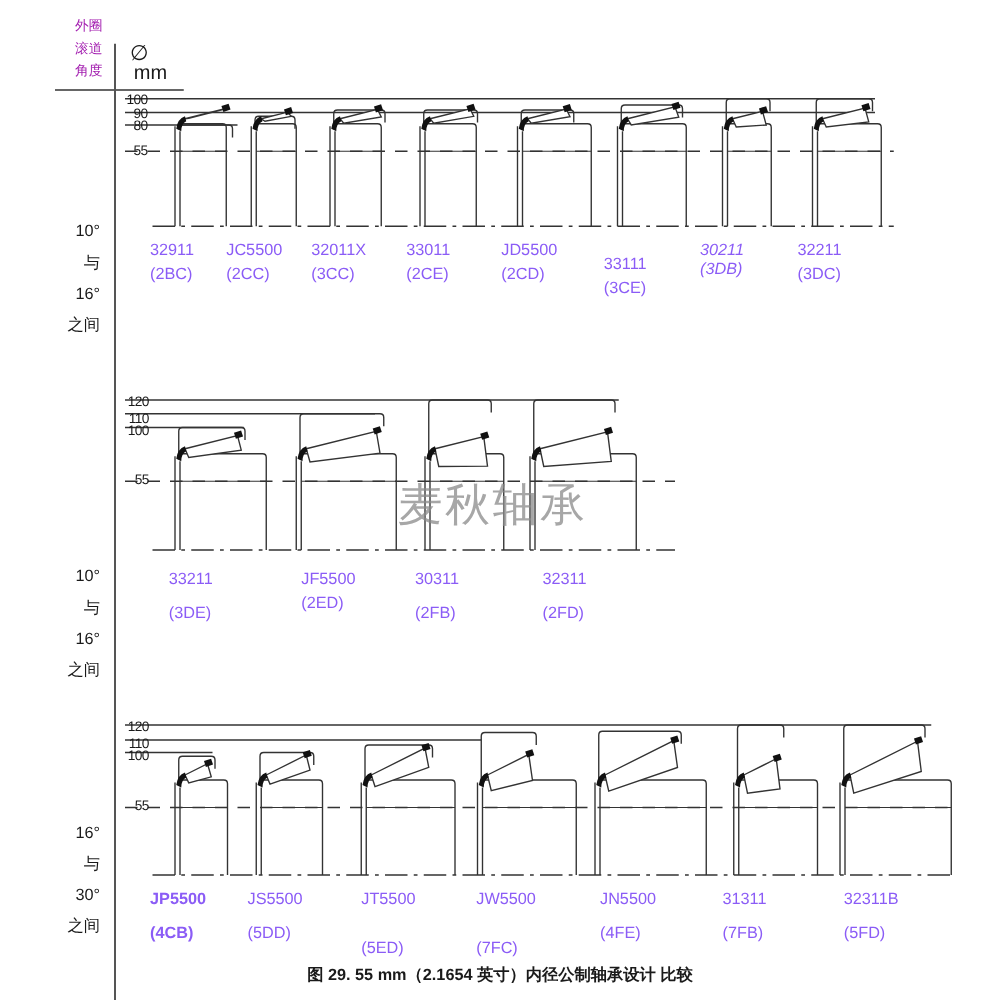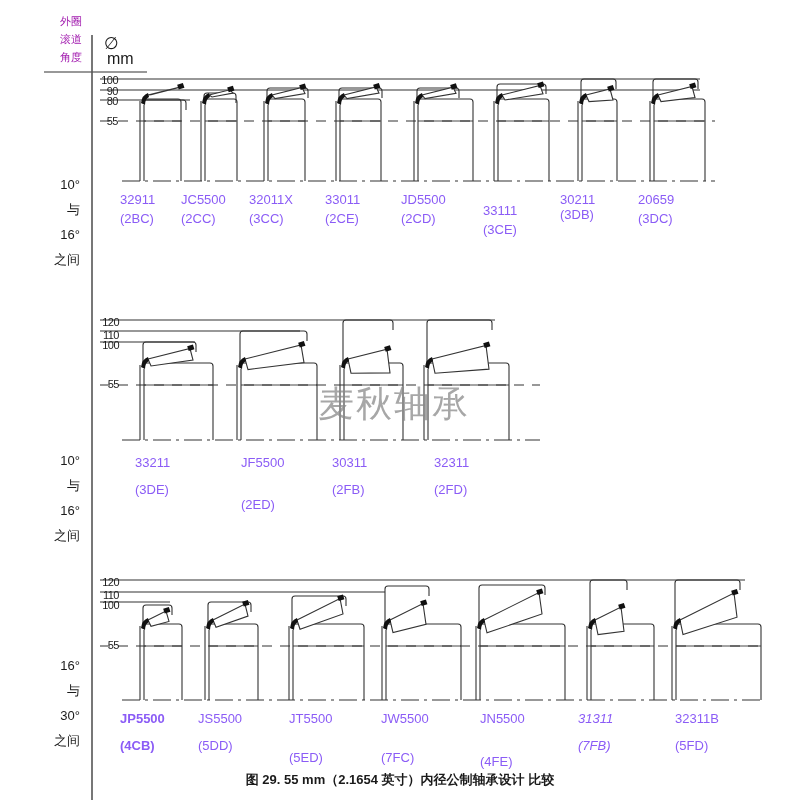--- a/index.html
+++ b/index.html
@@ -252,36 +252,36 @@
     <div style="margin-top:4px">(2CE)</div>
   </div>
 <div class="bname" style="left:441px; top:192px;">
     <div>JD5500</div>
     <div style="margin-top:4px">(2CD)</div>
   </div>
 <div class="bname" style="left:523px; top:203px;">
     <div>33111</div>
     <div style="margin-top:4px">(3CE)</div>
   </div>
-<div class="bname" style="left:600px; top:192px;">
+<div class="bname" style="left:600px; top:192px;font-style:italic;">
     <div>30211</div>
     <div style="margin-top:0">(3DB)</div>
   </div>
 <div class="bname" style="left:678px; top:192px;">
-    <div>20659</div>
+    <div>32211</div>
     <div style="margin-top:4px">(3DC)</div>
   </div>
 
 <div class="bname" style="left:175px; top:455px;">
     <div>33211</div>
     <div style="margin-top:12px">(3DE)</div>
   </div>
 <div class="bname" style="left:281px; top:455px;">
     <div>JF5500</div>
-    <div style="margin-top:27px">(2ED)</div>
+    <div style="margin-top:4px">(2ED)</div>
   </div>
 <div class="bname" style="left:372px; top:455px;">
     <div>30311</div>
     <div style="margin-top:12px">(2FB)</div>
   </div>
 <div class="bname" style="left:474px; top:455px;">
     <div>32311</div>
     <div style="margin-top:12px">(2FD)</div>
   </div>
 
@@ -296,23 +296,23 @@
 <div class="bname" style="left:329px; top:711px;">
     <div>JT5500</div>
     <div style="margin-top:24px">(5ED)</div>
   </div>
 <div class="bname" style="left:421px; top:711px;">
     <div>JW5500</div>
     <div style="margin-top:24px">(7FC)</div>
   </div>
 <div class="bname" style="left:520px; top:711px;">
     <div>JN5500</div>
-    <div style="margin-top:28px">(4FE)</div>
-  </div>
-<div class="bname" style="left:618px; top:711px;font-style:italic;">
+    <div style="margin-top:12px">(4FE)</div>
+  </div>
+<div class="bname" style="left:618px; top:711px;">
     <div>31311</div>
     <div style="margin-top:12px">(7FB)</div>
   </div>
 <div class="bname" style="left:715px; top:711px;">
     <div>32311B</div>
     <div style="margin-top:12px">(5FD)</div>
   </div>
 
 <div class="watermark">麦秋轴承</div>
 <div class="caption" style="width:860px; left:-30px;">图 29. 55 mm（2.1654 英寸）内径公制轴承设计 比较</div>

